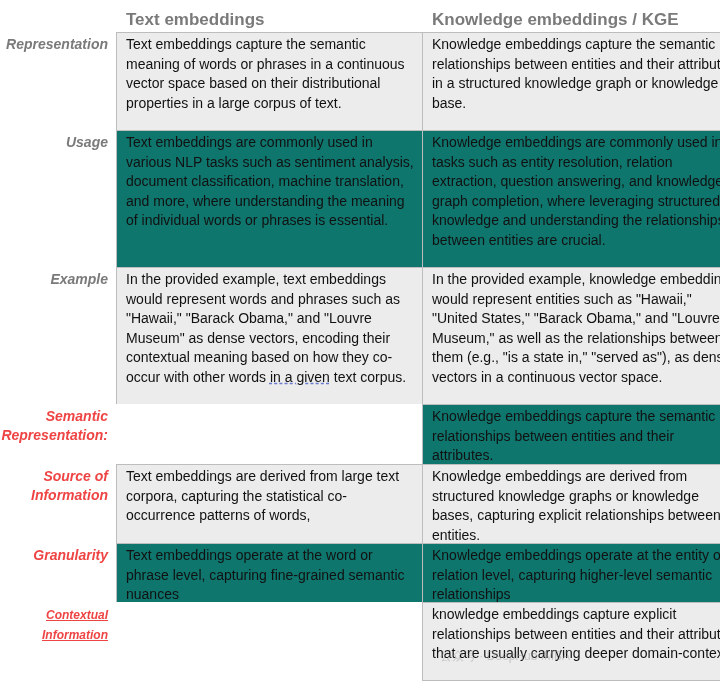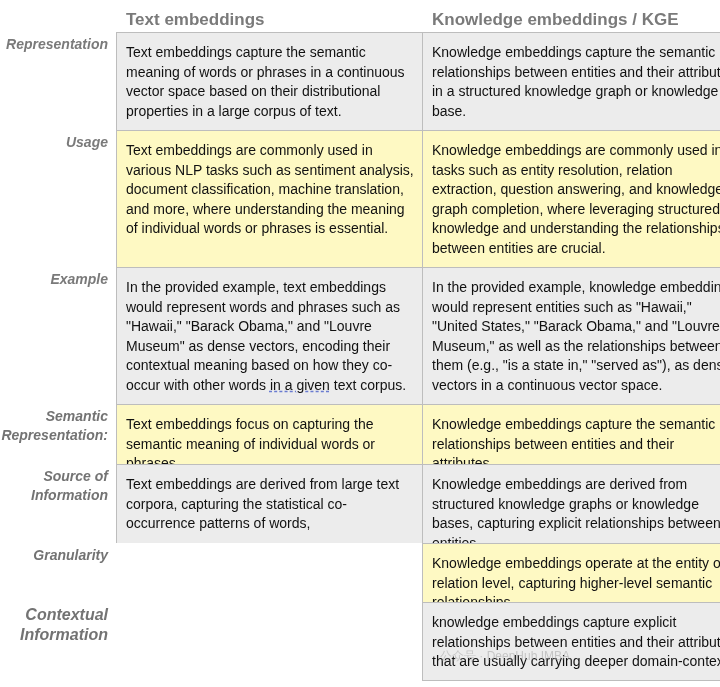--- a/index.html
+++ b/index.html
@@ -4,29 +4,29 @@
 <style>
   html, body { margin: 0; padding: 0; background: #ffffff; }
   body { width: 720px; height: 687px; position: relative; overflow: hidden;
          font-family: "Liberation Sans", "DejaVu Sans", sans-serif; color: #111; }
   .hdr { position: absolute; top: 10px; font-size: 17px; font-weight: bold; color: #7a7a7a; }
   .hdr.c1 { left: 126px; }
   .hdr.c2 { left: 432px; }
   .row { position: absolute; left: 0; width: 720px; }
   .lbl { position: absolute; right: 612px; top: 3px; text-align: right; font-style: italic; font-weight: bold;
          font-size: 14px; line-height: 19px; color: #7a7a7a; white-space: nowrap; }
-  .lbl.dark { color: #737373; margin-left: 32px; }
-  .lbl.big { font-size: 16px; line-height: 20px; }
-  .cell { position: absolute; box-sizing: border-box; top: 0; bottom: 0; padding: 10px 8px 0 9px;
+  .lbl.dark { color: #ef4444; margin-left: 32px; }
+  .lbl.big { font-size: 12px; line-height: 20px; text-decoration: underline; }
+  .cell { position: absolute; box-sizing: border-box; top: 0; bottom: 0; padding: 2px 8px 0 9px;
           font-size: 14px; line-height: 19.6px; color: #111;
           border-left: 1px solid #bdbdbd; border-top: 1px solid #bdbdbd; }
   .cell.a { left: 116px; width: 306px; }
   .cell.b { left: 422px; width: 324px; border-right: 1px solid #bdbdbd; }
   .gray .cell { background: #ececec; }
-  .white .cell { background: #fef9c3; }
+  .white .cell { background: #0f766e; }
   .row.last .cell { border-bottom: 1px solid #bdbdbd; }
   .underline-dash { text-decoration: underline dashed #6a7bd0; text-align: center; }
   .watermark { position: absolute; left: 440px; top: 648px; font-size: 12px; color: rgba(150,150,150,0.45);
                white-space: nowrap; pointer-events: none; }
 </style>
 </head>
 <body>
 
 <div>
   <div class="hdr c1">Text embeddings</div>
@@ -45,32 +45,32 @@
   </div>
 
   <div class="row gray" style="top:267px;height:137px;">
     <div class="lbl">Example</div>
     <div class="cell a"><span>In the provided example, text embeddings would represent words and phrases such as "Hawaii," "Barack Obama," and "Louvre Museum" as dense vectors, encoding their contextual meaning based on how they co-occur with other words </span><span class="underline-dash">in a given</span><span> text corpus.</span></div>
     <div class="cell b">In the provided example, knowledge embeddings would represent entities such as "Hawaii," "United States," "Barack Obama," and "Louvre Museum," as well as the relationships between them (e.g., "is a state in," "served as"), as dense vectors in a continuous vector space.</div>
   </div>
 
   <div class="row white" style="top:404px;height:60px;">
     <div class="lbl dark"><span>Semantic</span><br><span>Representation:</span></div>
-    <div class="cell a">Text embeddings focus on capturing the semantic meaning of individual words or phrases</div>
     <div class="cell b">Knowledge embeddings capture the semantic relationships between entities and their attributes.</div>
   </div>
 
   <div class="row gray" style="top:464px;height:79px;">
     <div class="lbl dark"><span>Source of</span><br><span>Information</span></div>
     <div class="cell a">Text embeddings are derived from large text corpora, capturing the statistical co-occurrence patterns of words,</div>
     <div class="cell b">Knowledge embeddings are derived from structured knowledge graphs or knowledge bases, capturing explicit relationships between entities.</div>
   </div>
 
   <div class="row white" style="top:543px;height:59px;">
     <div class="lbl dark">Granularity</div>
+    <div class="cell a">Text embeddings operate at the word or phrase level, capturing fine-grained semantic nuances</div>
     <div class="cell b">Knowledge embeddings operate at the entity or relation level, capturing higher-level semantic relationships</div>
   </div>
 
   <div class="row gray last" style="top:602px;height:79px;">
     <div class="lbl dark big"><span>Contextual</span><br><span>Information</span></div>
     <div class="cell b">knowledge embeddings capture explicit relationships between entities and their attributes that are usually carrying deeper domain-context</div>
   </div>
 </div>
 
 <div class="watermark">公众号 · DeepHub IMBA</div>

